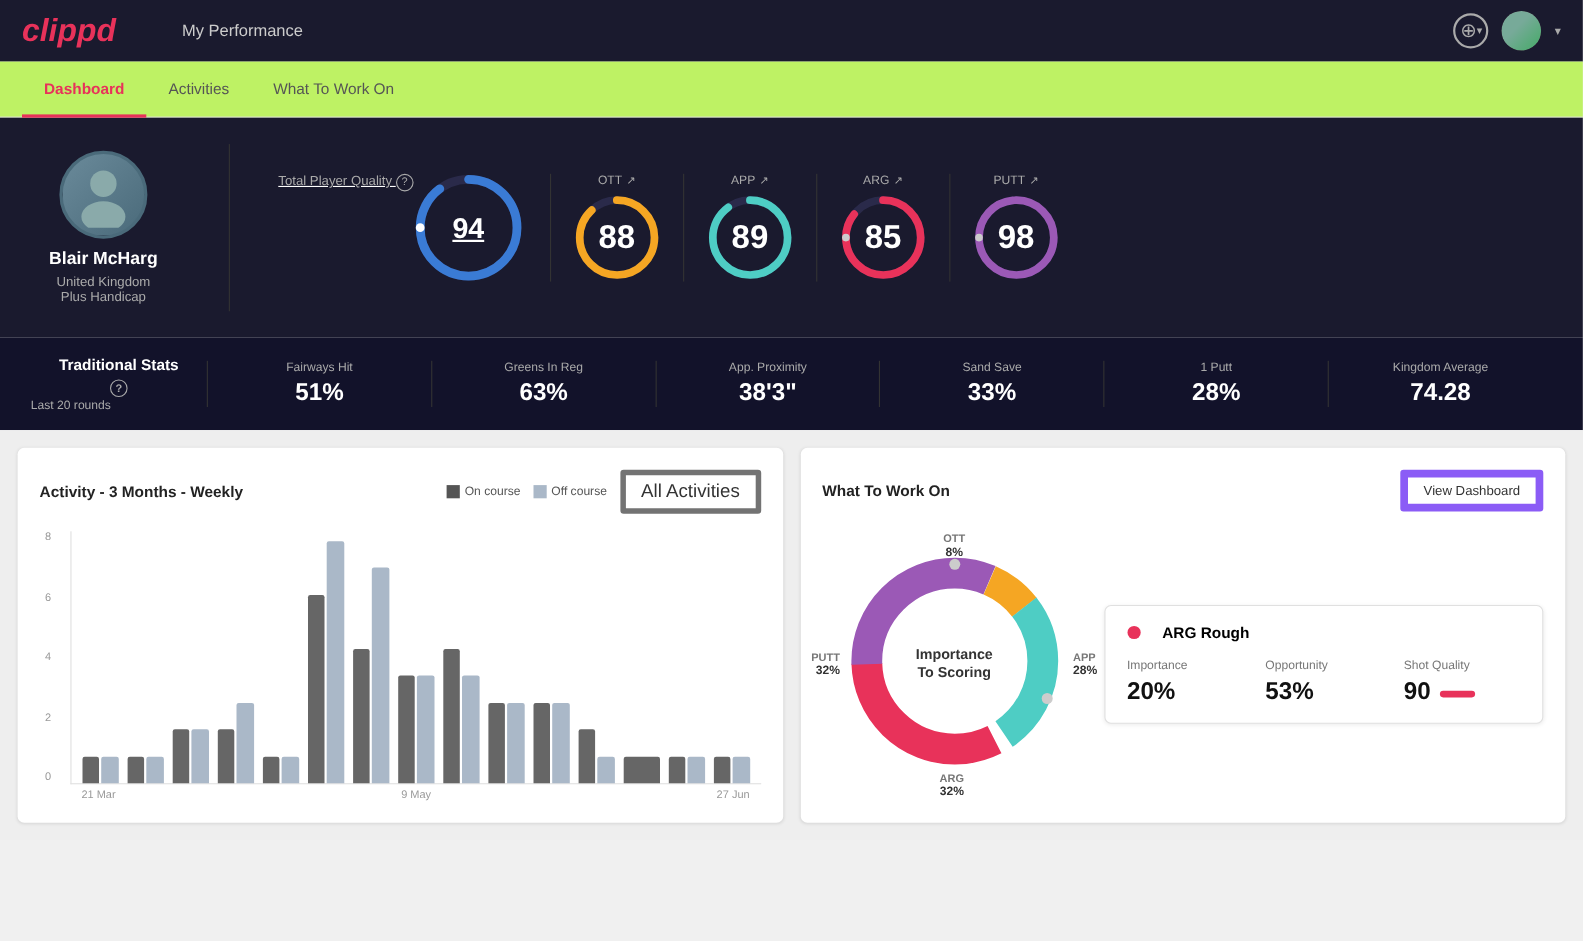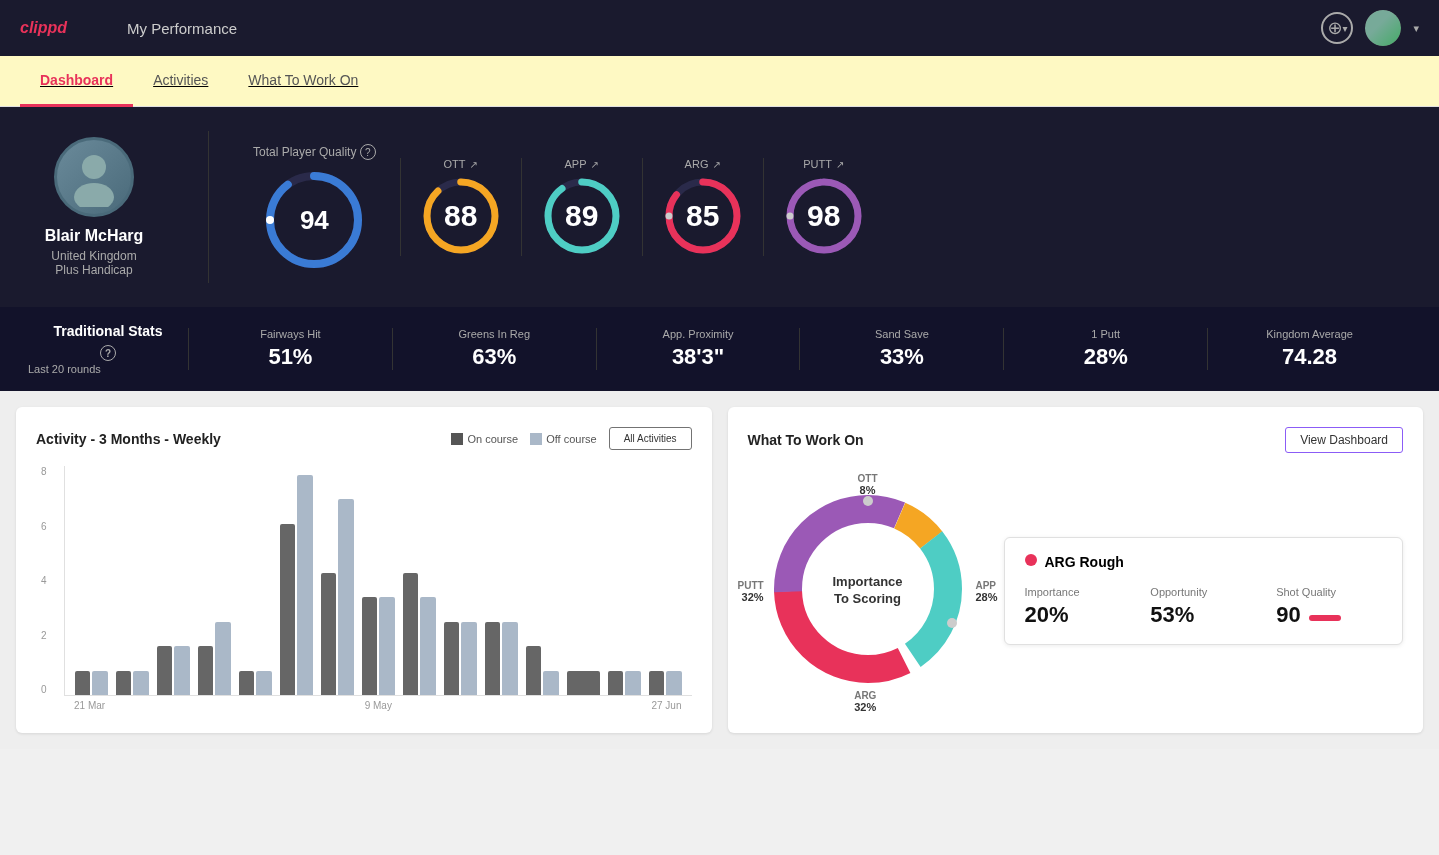--- a/index.html
+++ b/index.html
@@ -8,44 +8,43 @@
     
     .header {
       background: #1a1a2e;
       display: flex;
       align-items: center;
       justify-content: space-between;
       padding: 0 20px;
       height: 56px;
     }
     .header-left { display: flex; align-items: center; gap: 16px; }
-    .logo { color: #e8325a; font-size: 16px; font-weight: 700; font-style: italic; }
+    .logo { color: #e8325a; font-size: 29px; font-weight: 700; font-style: italic; }
     .header-title { color: #ccc; font-size: 15px; margin-left: 44px; }
     .header-right { display: flex; align-items: center; gap: 12px; }
     .header-add-btn {
       width: 32px; height: 32px; border: 2px solid #aaa; border-radius: 50%;
       display: flex; align-items: center; justify-content: center;
       color: #aaa; font-size: 18px; cursor: pointer; background: transparent;
     }
     .header-avatar {
       width: 36px; height: 36px; border-radius: 50%; background: #555;
       overflow: hidden; display: flex; align-items: center; justify-content: center;
     }
     .header-avatar-img {
       width: 100%; height: 100%; background: linear-gradient(135deg, #7a9 40%, #4a6 100%);
       border-radius: 50%;
     }
 
     
     .nav-tabs {
-      background: #fef9c3;
+      background: #bef264;
       display: flex;
       border-bottom: 1px solid #e0e0e0;
       padding: 0 20px;
-      text-decoration: underline;
     }
     .nav-tab {
       padding: 16px 20px;
       font-size: 14px;
       color: #555;
       cursor: pointer;
       border-bottom: 3px solid transparent;
       margin-bottom: -1px;
     }
     .nav-tab.active {
@@ -90,23 +89,24 @@
 
     
     .quality-scores {
       display: flex;
       align-items: center;
       gap: 0;
       flex: 1;
     }
     .quality-main {
       display: flex;
-      flex-direction: column;
-      align-items: center;
+      flex-direction: row;
+      align-items: flex-start;
       padding: 0 24px;
+      text-decoration: underline;
     }
     .quality-label { font-size: 12px; color: #aaa; margin-bottom: 10px; }
     .quality-score-item {
       display: flex;
       flex-direction: column;
       align-items: center;
       padding: 0 20px;
       border-left: 1px solid #333;
     }
     .score-label {
@@ -181,24 +181,24 @@
       display: flex;
       align-items: center;
       justify-content: space-between;
       margin-bottom: 16px;
     }
     .chart-title { font-size: 14px; font-weight: 600; color: #222; }
     .chart-legend { display: flex; gap: 12px; align-items: center; }
     .legend-item { display: flex; align-items: center; gap: 4px; font-size: 11px; color: #555; }
     .legend-dot { width: 12px; height: 12px; }
     .all-activities-btn {
-      border: 1px solid #737373;
+      border: 5px solid #737373;
       background: #fff;
       padding: 5px 14px;
-      font-size: 10px;
+      font-size: 17px;
       cursor: pointer;
       border-radius: 3px;
       color: #333;
     }
     .chart-area {
       position: relative;
       height: 230px;
       display: flex;
       align-items: flex-end;
       gap: 8px;
@@ -240,21 +240,21 @@
 
     
     .wtwo-header {
       display: flex;
       align-items: center;
       justify-content: space-between;
       margin-bottom: 16px;
     }
     .wtwo-title { font-size: 14px; font-weight: 600; color: #222; }
     .view-dashboard-btn {
-      border: 1px solid #8b5cf6;
+      border: 7px solid #8b5cf6;
       background: #fff;
       padding: 5px 14px;
       font-size: 12px;
       cursor: pointer;
       border-radius: 3px;
       color: #333;
     }
     .wtwo-content {
       display: flex;
       gap: 16px;
@@ -273,21 +273,21 @@
     }
     .info-card {
       background: #fff;
       border: 1px solid #e0e0e0;
       border-radius: 6px;
       padding: 16px 20px;
       flex: 1;
       box-shadow: 0 1px 4px rgba(0,0,0,0.08);
     }
     .info-card-title {
-      display: flex; align-items: flex-start; gap: 8px;
+      display: flex; align-items: center; gap: 20px;
       font-size: 14px; font-weight: 600; margin-bottom: 16px;
     }
     .card-dot {
       width: 12px; height: 12px; border-radius: 50%;
     }
     .info-card-metrics {
       display: flex; gap: 20px;
     }
     .metric { flex: 1; }
     .metric-label { font-size: 11px; color: #777; margin-bottom: 4px; }

